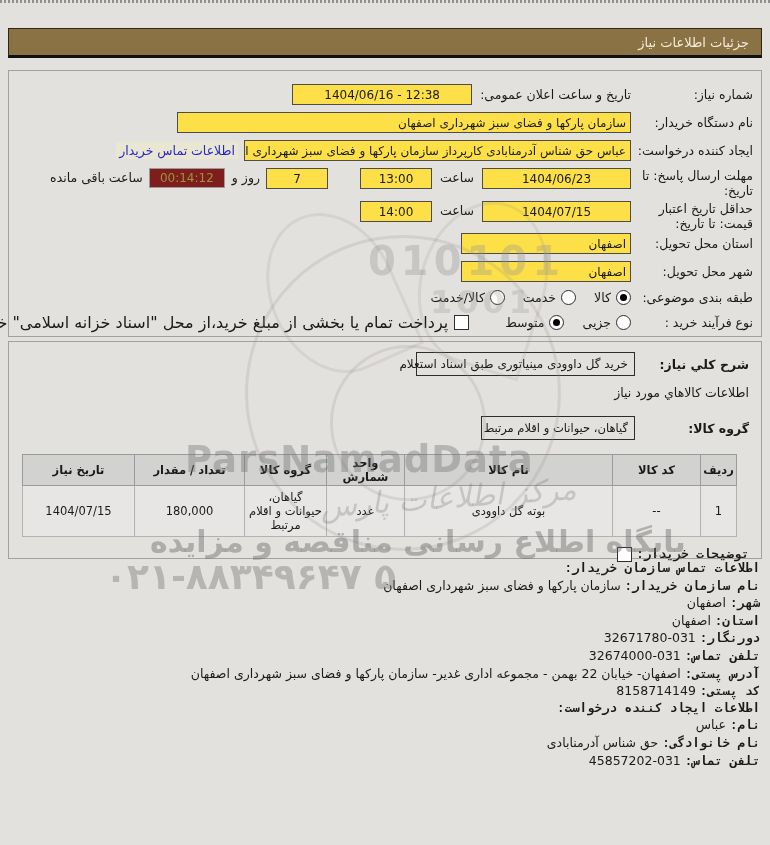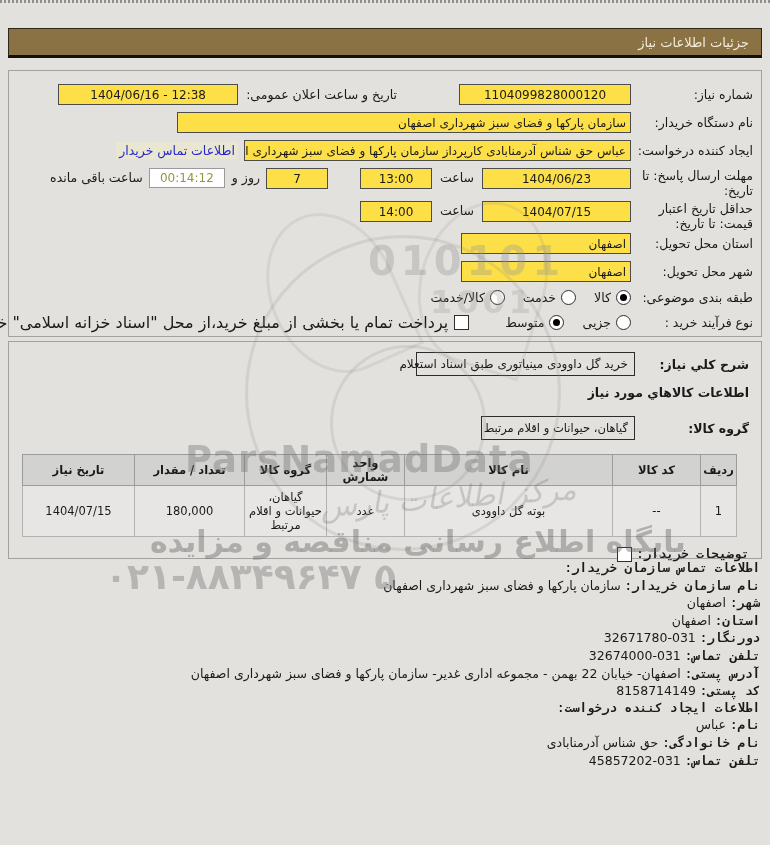--- a/index.html
+++ b/index.html
@@ -34,42 +34,42 @@
   .frow{display:flex;align-items:center;margin-bottom:7px;height:21px;}
   .frow.tall{align-items:flex-start;}
   .flabel{width:122px;flex:none;line-height:15px;}
   .tbox{
     background:#fde047;border:1px solid #4c4c4c;height:19px;flex:none;
     display:flex;align-items:center;justify-content:center;
     font-size:12px;box-sizing:content-box;overflow:hidden;white-space:nowrap;
   }
   .tbox.rtl-val{justify-content:flex-start;padding-right:4px;}
   .timer{
-    background:#ffffff;border:1px solid #9a9a9a;color:#97953e;
+    background:#7f1d1d;border:1px solid #9a9a9a;color:#97953e;
     height:18px;width:74px;flex:none;display:flex;align-items:center;justify-content:center;
     font-size:12px;
   }
   .lnk{color:#2626cc;text-decoration:none;background:#e9e6d2;padding:1px 3px;}
   .radio{
     width:13px;height:13px;border:1px solid #2e2e2e;border-radius:50%;
     background:#fff;flex:none;display:inline-flex;align-items:center;justify-content:center;
   }
   .radio.checked::after{content:'';width:7px;height:7px;border-radius:50%;background:#000;}
   .chk{width:13px;height:13px;border:1px solid #2e2e2e;background:#fff;flex:none;}
   .opt-lbl{margin:0 5px 0 0;}
   .gap18{width:18px;flex:none;} .gap36{width:36px;flex:none;}
   .b{font-weight:bold;font-family:Liberation Mono, monospace;}
   
   .desc-row{display:flex;align-items:center;margin-bottom:9px;}
   .desc-lbl{width:114px;flex:none;font-weight:bold;}
   .obox{
     border:1px solid #2c2c2c;height:22px;display:flex;align-items:center;
     padding:0 6px;font-size:12px;flex:none;box-sizing:content-box;white-space:nowrap;
   }
-  .sec-heading{font-weight:bold;margin:0 0 12px 0;}
+  .sec-heading{font-weight:normal;margin:0 0 12px 0;}
   table.goods{
     border-collapse:collapse;table-layout:fixed;width:714px;
     margin:14px 12px 0 0;font-size:11.5px;
   }
   table.goods th{
     background:#d2d2d1;border:1px solid #9b9b9b;font-weight:bold;
     height:25px;padding:1px 2px;text-align:center;
   }
   table.goods td{
     background:#e7e6e4;border:1px solid #b3b2b0;height:48px;
@@ -114,21 +114,20 @@
   <div class="dotted-top"></div>
 
   <div class="title-bar">
     <span>جزئیات اطلاعات نیاز</span>
   </div>
 
   <div class="gbox gbox1">
 
     <div class="frow">
       <span class="flabel">شماره نیاز:</span>
-      <span class="tbox ltr" style="width:170px;margin-left:62px;">1104099828000120</span>
       <span style="margin-left:8px;">تاریخ و ساعت اعلان عمومی:</span>
       <span class="tbox ltr" style="width:178px;">1404/06/16 - 12:38</span>
     </div>
 
     <div class="frow">
       <span class="flabel">نام دستگاه خریدار:</span>
       <span class="tbox rtl-val" style="width:448px;">سازمان پارکها و فضای سبز شهرداری اصفهان</span>
     </div>
 
     <div class="frow">

